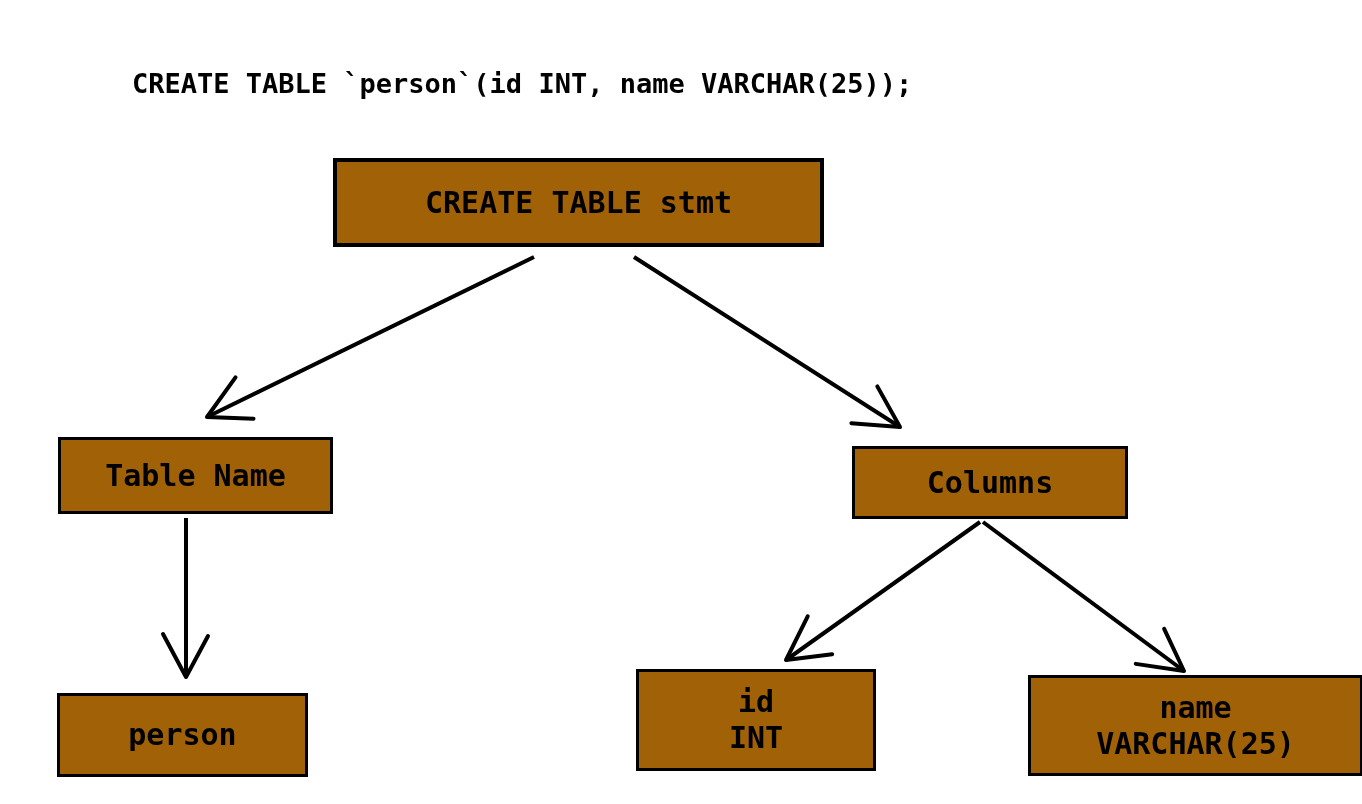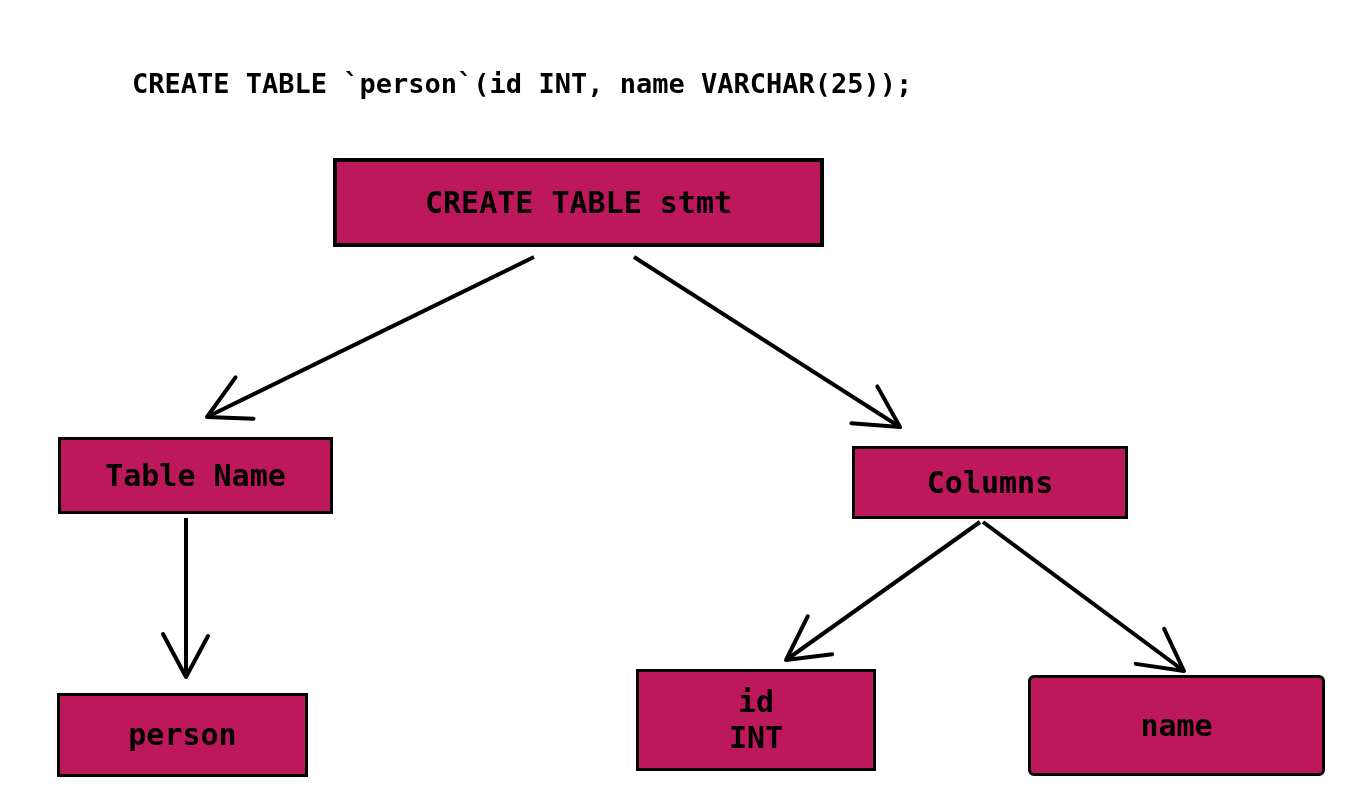--- a/index.html
+++ b/index.html
@@ -30,21 +30,21 @@
     position: absolute;
     left: 0;
     top: 0;
     width: 1362px;
     height: 804px;
     pointer-events: none;
   }
   .node {
     position: absolute;
     box-sizing: border-box;
-    background: #be185d;
+    background: #a16207;
     border: 3px solid #000000;
     display: flex;
     flex-direction: column;
     align-items: center;
     justify-content: center;
     text-align: center;
     font-size: 30px;
     font-weight: bold;
     line-height: 36px;
   }
@@ -86,17 +86,18 @@
 
   <div class="node" style="left:852px; top:430px; width:276px; height:73px;">
     <span>Columns</span>
   </div>
 
   <div class="node" style="left:636px; top:653px; width:240px; height:102px;">
     <span>id</span>
     <span>INT</span>
   </div>
 
-  <div class="node" style="left:1028px; top:659px; width:297px; height:101px;border-radius:6px;">
+  <div class="node" style="left:1028px; top:659px; width:335px; height:101px;">
     <span>name</span>
+    <span>VARCHAR(25)</span>
   </div>
 
 </div>
 
 </body></html>

